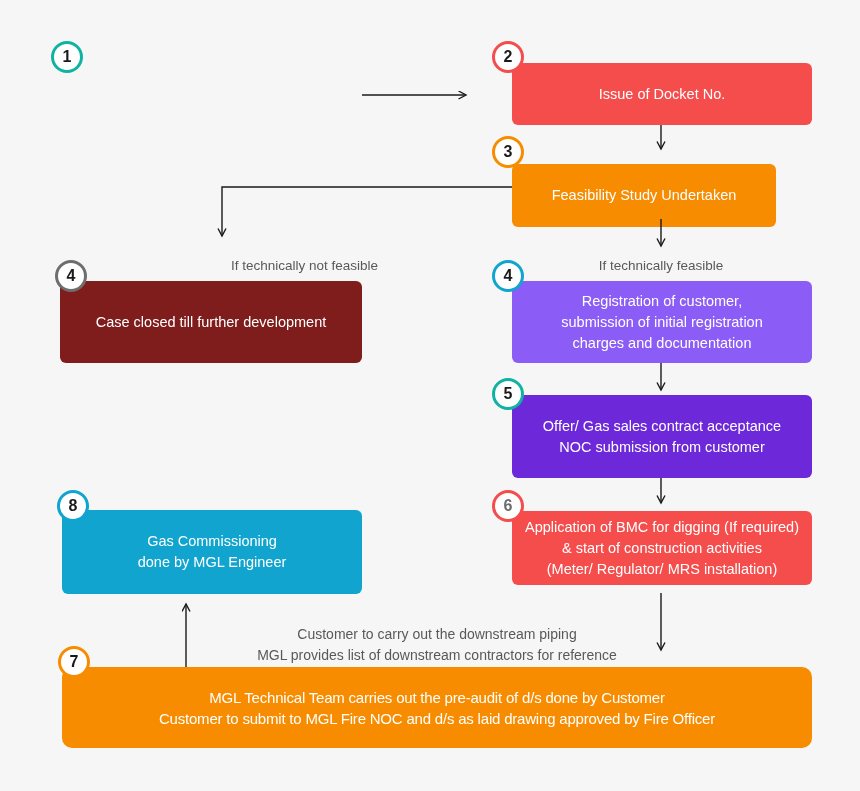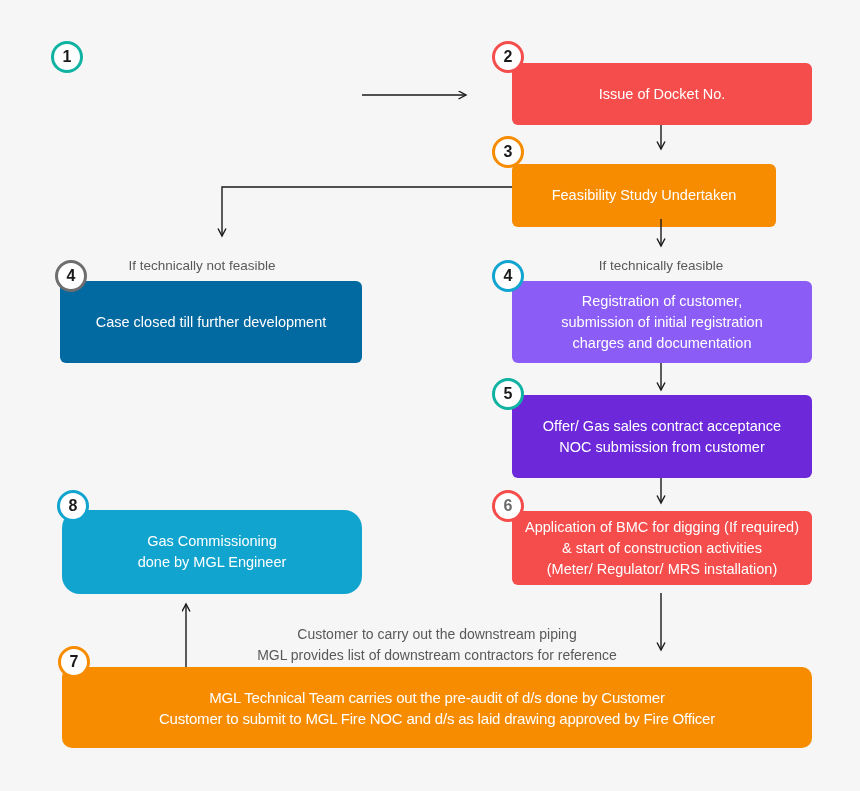--- a/index.html
+++ b/index.html
@@ -73,21 +73,21 @@
   #box-s8  { left: 62px;  top: 510px; width: 300px; height: 84px; }
   #badge-s1  { left: 51px;  top: 41px; }
   #badge-s2  { left: 492px; top: 41px; }
   #badge-s3  { left: 492px; top: 136px; }
   #badge-s4c { left: 55px;  top: 260px; }
   #badge-s4r { left: 492px; top: 260px; }
   #badge-s5  { left: 492px; top: 378px; }
   #badge-s6  { left: 492px; top: 490px; }
   #badge-s7  { left: 58px;  top: 646px; }
   #badge-s8  { left: 57px;  top: 490px; }
-  #label-not-feasible { left: 52px;  top: 255px; width: 300px; }
+  #label-not-feasible { left: 78px;  top: 255px; width: 300px; text-align: right; }
   #label-feasible     { left: 511px; top: 255px; width: 300px; }
   #label-downstream   { left: 187px; top: 624px; width: 500px; font-size: 14px; }
 </style>
 </head>
 <body>
 
 <div id="canvas" style="background-color: rgb(246, 246, 246);">
 
   <svg class="arrows" viewBox="0 0 860 791">
     <defs>
@@ -100,32 +100,32 @@
     <path d="M512,187 H222 V236" marker-end="url(#ah)"></path>
     <path d="M661,219 V246" marker-end="url(#ah)"></path>
     <path d="M661,363 V390" marker-end="url(#ah)"></path>
     <path d="M661,478 V503" marker-end="url(#ah)"></path>
     <path d="M661,593 V650" marker-end="url(#ah)"></path>
     <path d="M186,667 V604" marker-end="url(#ah)"></path>
   </svg>
 
   <div id="box-s2" class="step-box" style="background-color: rgb(245, 76, 76);">Issue of Docket No.</div>
   <div id="box-s3" class="step-box" style="background-color: rgb(247, 140, 1);">Feasibility Study Undertaken</div>
-  <div id="box-s4c" class="step-box" style="background-color: #0369a1;">Case closed till further development</div>
+  <div id="box-s4c" class="step-box" style="background-color: #7f1d1d;">Case closed till further development</div>
   <div id="box-s4r" class="step-box" style="background-color: #8b5cf6;">Registration of customer,
 submission of initial registration
 charges and documentation</div>
   <div id="box-s5" class="step-box" style="background-color: #6d28d9;">Offer/ Gas sales contract acceptance
 NOC submission from customer</div>
   <div id="box-s6" class="step-box" style="background-color: rgb(245, 76, 76);">Application of BMC for digging (If required)
 &amp; start of construction activities
 (Meter/ Regulator/ MRS installation)</div>
   <div id="box-s7" class="step-box" style="background-color: rgb(247, 140, 1);">MGL Technical Team carries out the pre-audit of d/s done by Customer
 Customer to submit to MGL Fire NOC and d/s as laid drawing approved by Fire Officer</div>
-  <div id="box-s8" class="step-box" style="background-color: rgb(16, 164, 206); border-radius: 18px;">Gas Commissioning
+  <div id="box-s8" class="step-box" style="background-color: rgb(16, 164, 206);">Gas Commissioning
 done by MGL Engineer</div>
 
   <div id="badge-s1" class="badge" style="border-color: rgb(16, 178, 162);">1</div>
   <div id="badge-s2" class="badge" style="border-color: rgb(245, 76, 76);">2</div>
   <div id="badge-s3" class="badge" style="border-color: rgb(247, 140, 1);">3</div>
   <div id="badge-s4c" class="badge" style="border-color: rgb(110, 110, 110);">4</div>
   <div id="badge-s4r" class="badge" style="border-color: rgb(16, 164, 206);">4</div>
   <div id="badge-s5" class="badge" style="border-color: rgb(16, 178, 162);">5</div>
   <div id="badge-s6" class="badge muted-num" style="border-color: rgb(245, 76, 76);">6</div>
   <div id="badge-s7" class="badge" style="border-color: rgb(247, 140, 1);">7</div>

